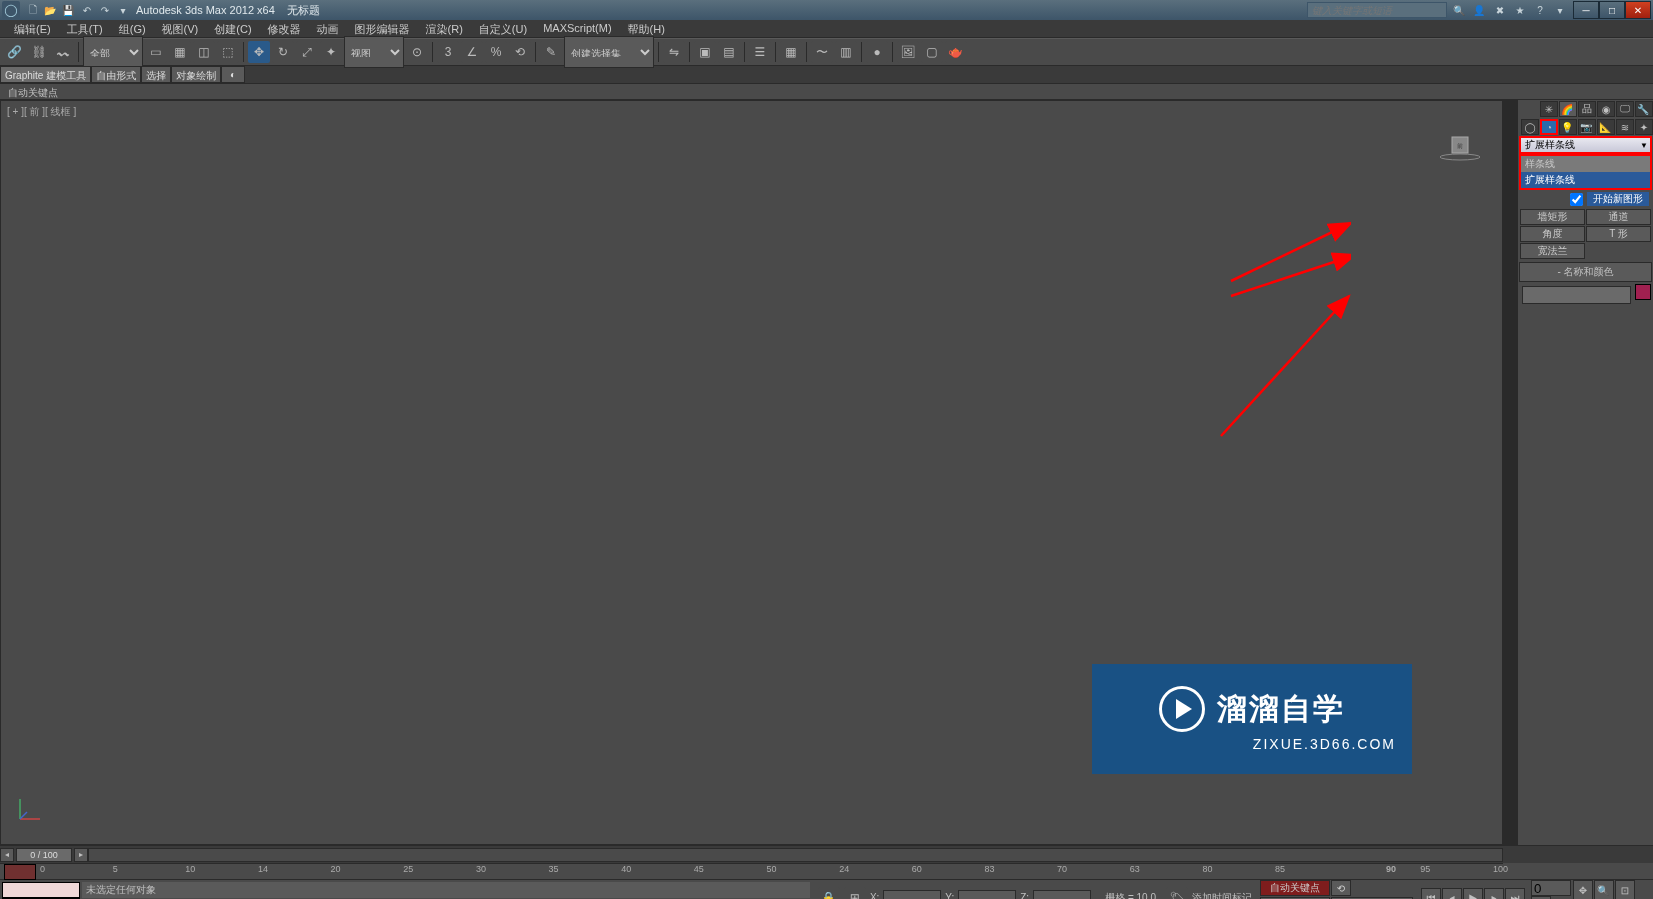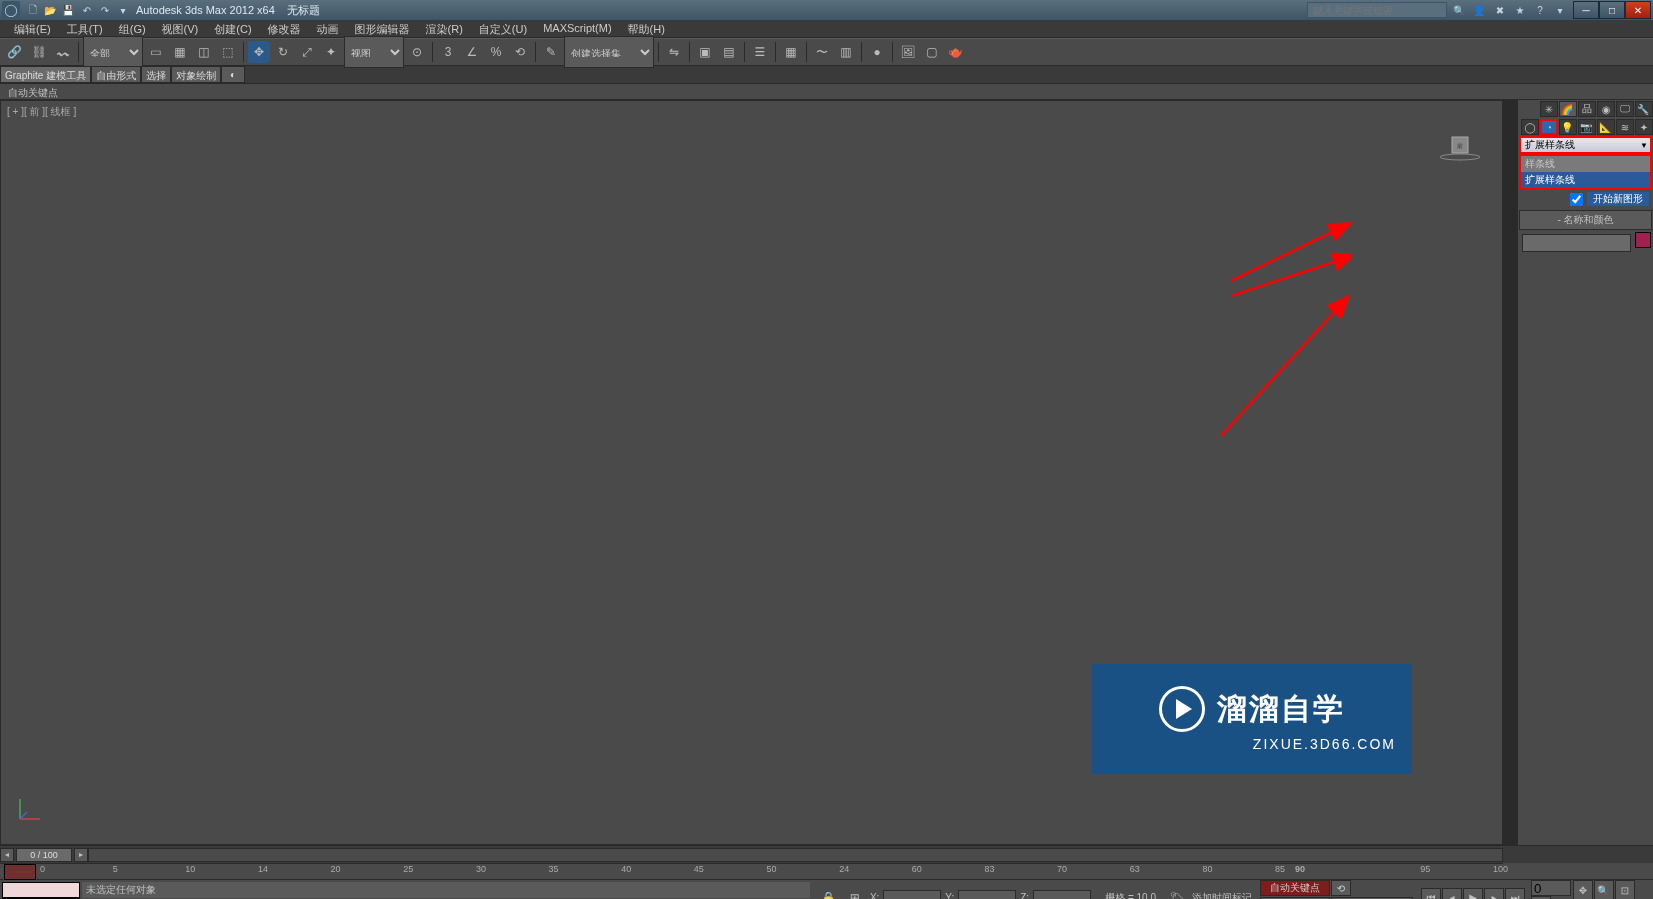--- a/index.html
+++ b/index.html
@@ -253,20 +253,28 @@
         <span>扩展样条线</span>
       </div>
     <div class="cmd-list cmd-red">
       <div class="cmd-list-item">样条线</div>
       <div class="cmd-list-item sel">扩展样条线</div>
     </div>
     <div class="cmd-check-row">
       <input type="checkbox" checked="" style="">
       <span style="background:#2a5a9a; color:#fff; padding:0 6px">开始新图形</span>
     </div>
+    <div class="obj-grid">
+      <div class="obj-btn">墙矩形</div>
+      <div class="obj-btn">通道</div>
+      <div class="obj-btn">角度</div>
+      <div class="obj-btn">T 形</div>
+      <div class="obj-btn">宽法兰</div>
+      <div class="obj-btn" style="visibility:hidden"></div>
+    </div>
     <div class="rollout-hdr">- <span>名称和颜色</span></div>
     <div style="display:flex; gap:2px; margin:0 2px">
       <div class="name-input" style="flex:1"></div>
       <div class="color-swatch"></div>
     </div>
   </div>
 </div>
 
 <div class="time-slider-row">
   <div class="ts-btn">◂</div>
@@ -290,21 +298,21 @@
       <div class="timeline-tick" style="left: 621.2px;">40</div>
       <div class="timeline-tick" style="left: 693.85px;">45</div>
       <div class="timeline-tick" style="left: 766.5px;">50</div>
       <div class="timeline-tick" style="left: 839.15px;">24</div>
       <div class="timeline-tick" style="left: 911.8px;">60</div>
       <div class="timeline-tick" style="left: 984.45px;">83</div>
       <div class="timeline-tick" style="left: 1057.1px;">70</div>
       <div class="timeline-tick" style="left: 1129.75px;">63</div>
       <div class="timeline-tick" style="left: 1202.4px;">80</div>
       <div class="timeline-tick" style="left: 1275.05px;">85</div>
-      <div class="timeline-tick" style="left: 1295px; font-weight: bold;">90</div>
+      <div class="timeline-tick" style="left: 1386px; font-weight: bold;">90</div>
       <div class="timeline-tick" style="left: 1420.35px;">95</div>
       <div class="timeline-tick" style="left: 1493px;">100</div>
     </div>
   <div style="width:150px; background:#4a4a4a"></div>
 </div>
 
 <div class="statusbar">
   <div class="sb-left">
     <div class="sb-script" style="background:#f0d8d8"></div>
     <div class="sb-script">Max to Physxs (</div>

